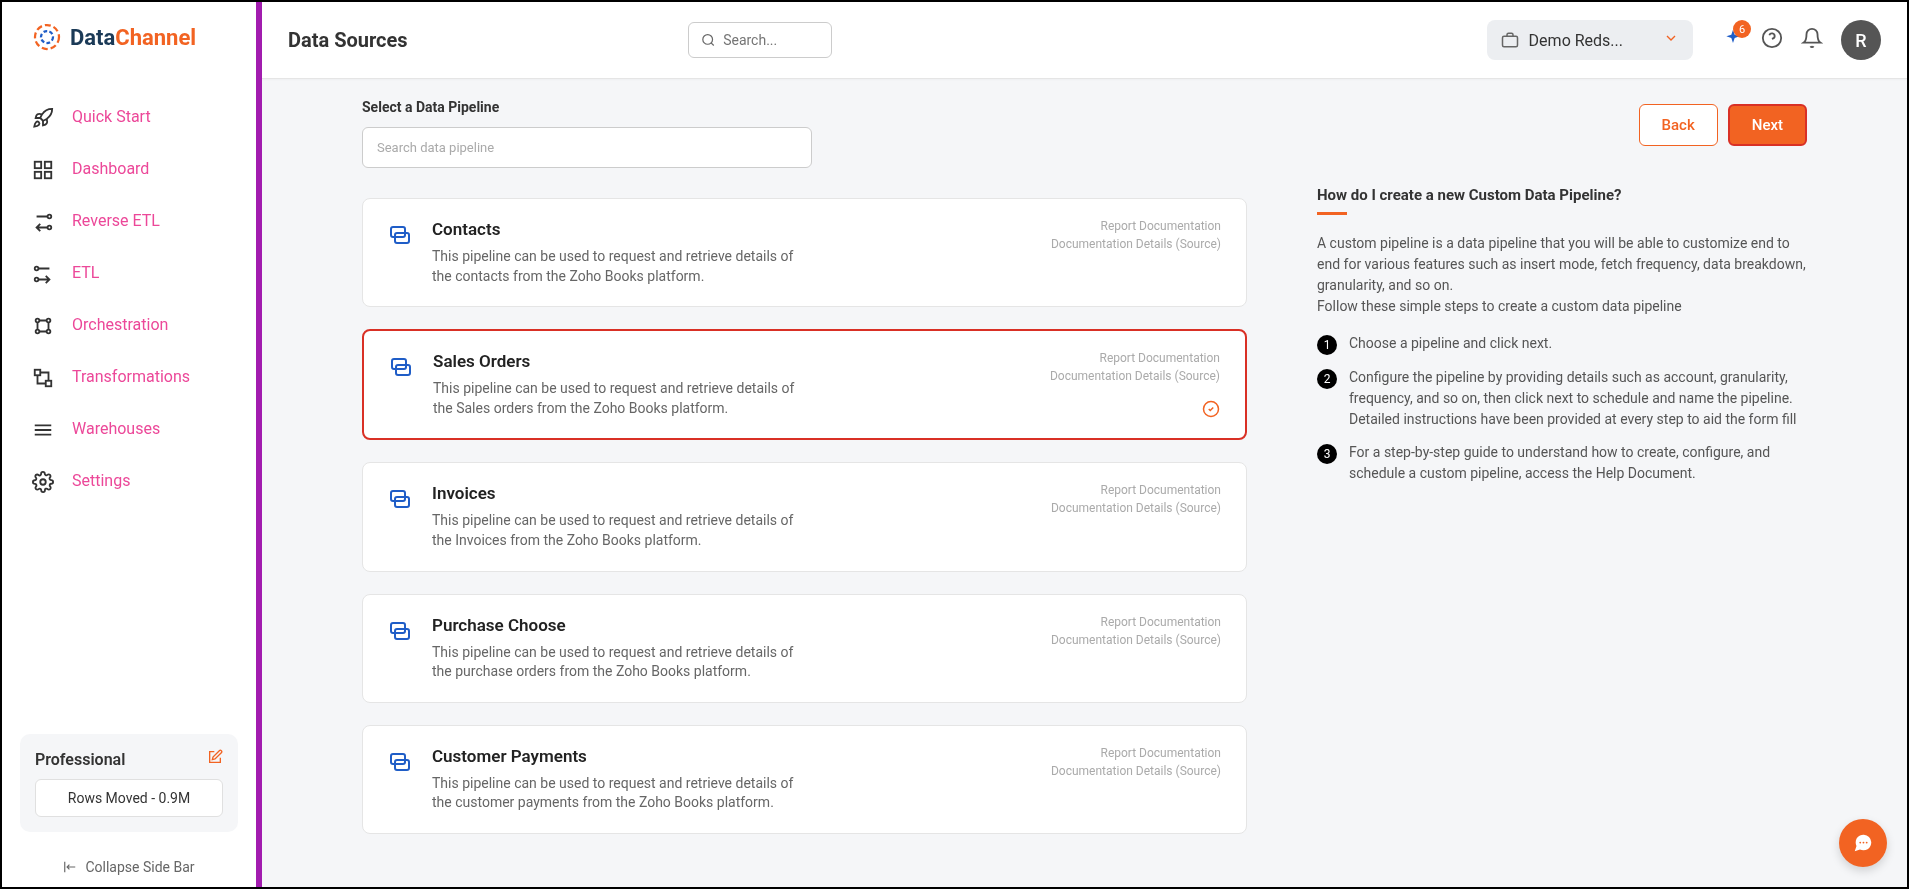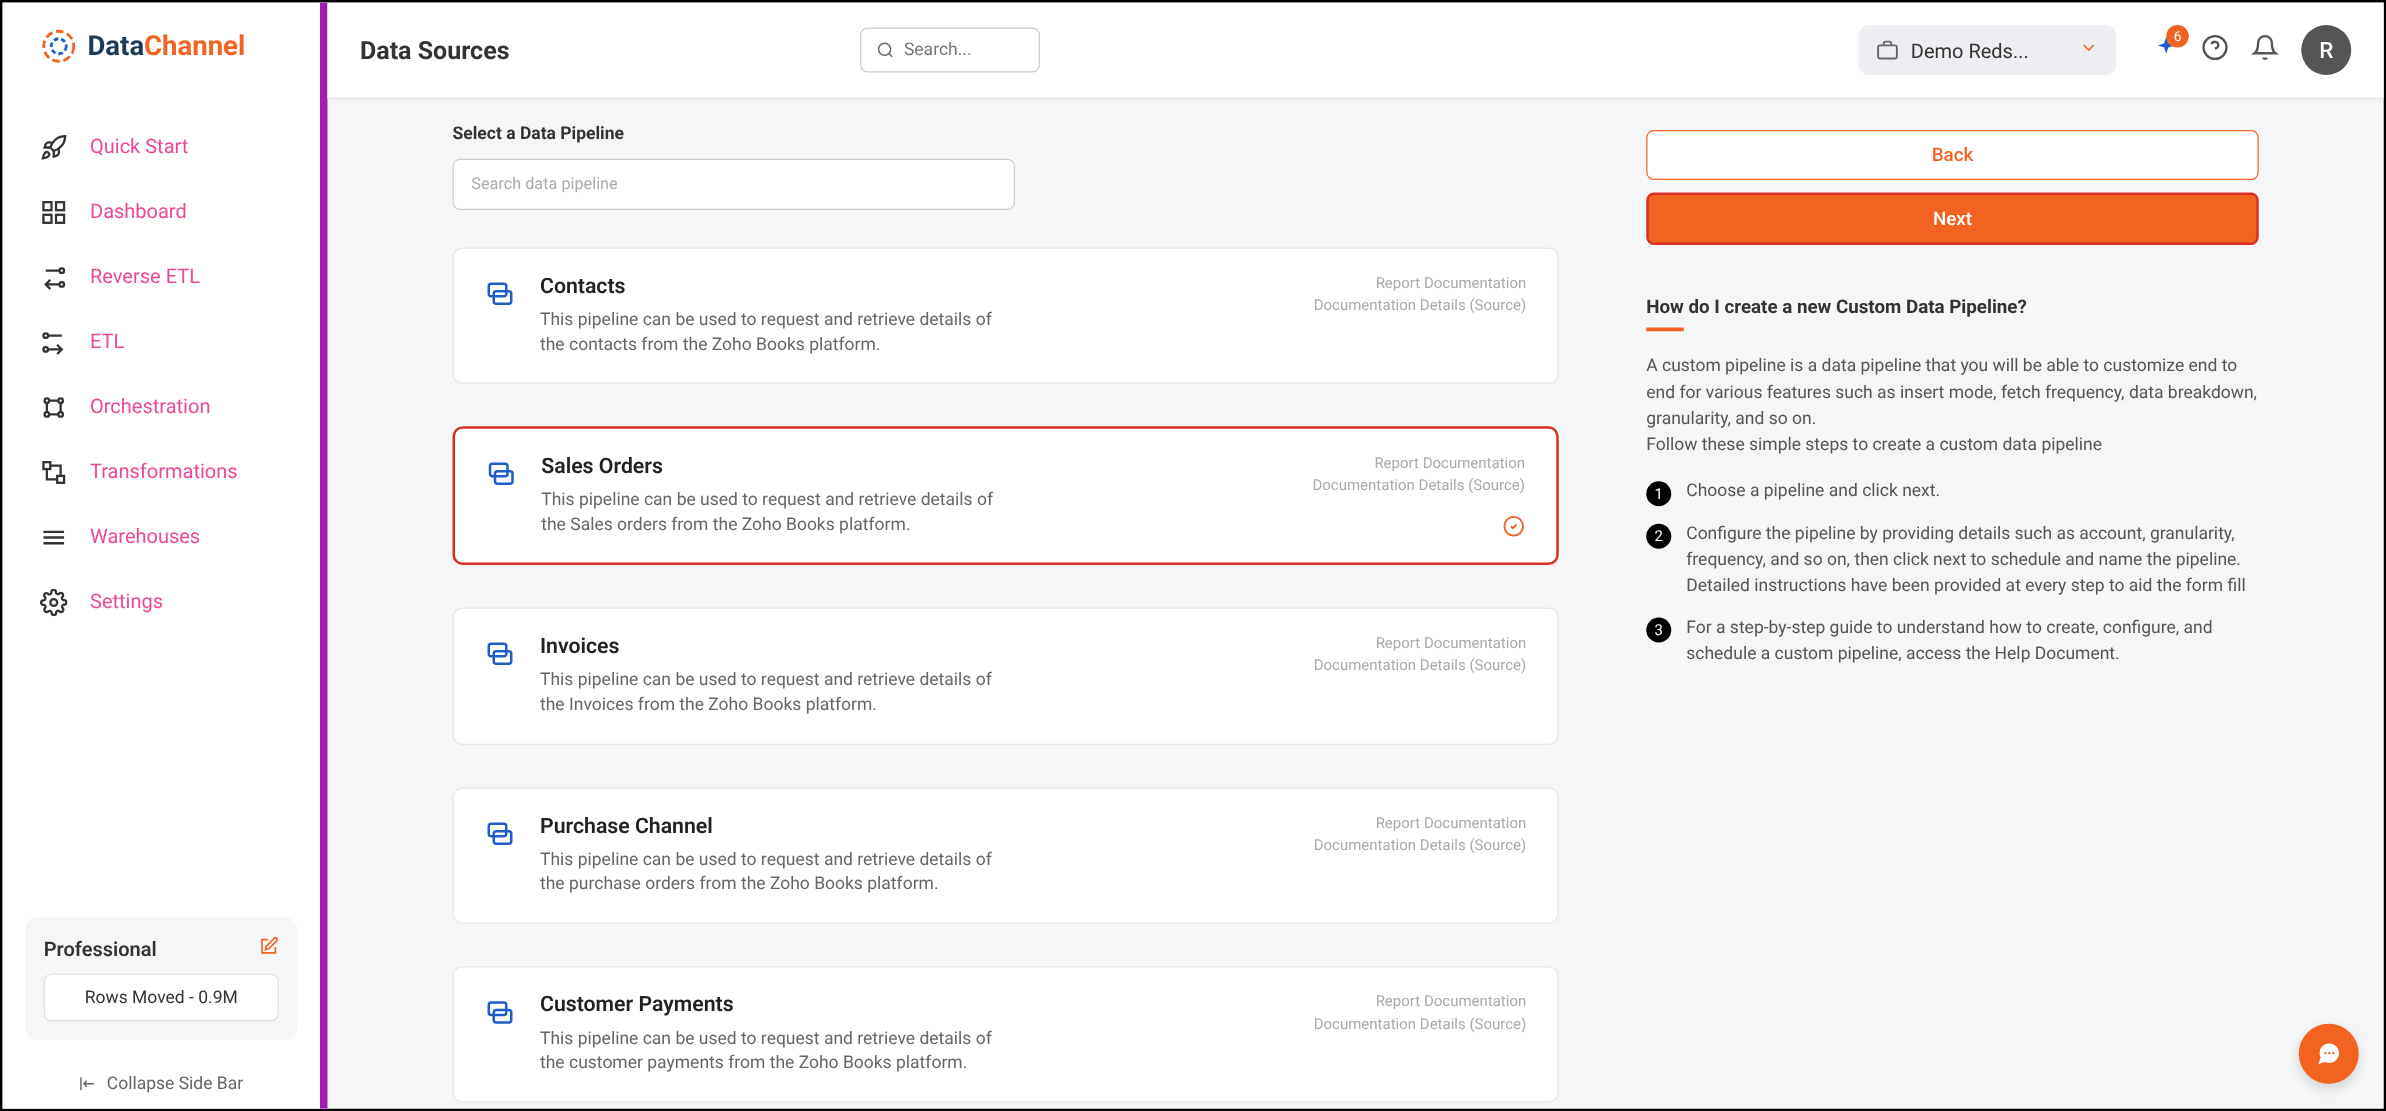--- a/index.html
+++ b/index.html
@@ -34,34 +34,34 @@
 .icon-btn { position: relative; cursor: pointer; color: #555; }
 .badge { position: absolute; top: -8px; right: -8px; background: #f26322; color: #fff; border-radius: 50%; width: 18px; height: 18px; font-size: 11px; display: flex; align-items: center; justify-content: center; }
 .avatar { width: 40px; height: 40px; border-radius: 50%; background: #555; color: #fff; display: flex; align-items: center; justify-content: center; font-size: 18px; font-weight: 500; cursor: pointer; }
 
 
 .content { flex: 1; display: flex; padding: 20px 100px 0 100px; gap: 70px; overflow: hidden; }
 .left-col { flex: 1; }
 .section-title { font-size: 14px; font-weight: 700; color: #333; margin-bottom: 12px; }
 .pipeline-search { width: 450px; border: 1px solid #ccc; border-radius: 6px; padding: 12px 14px; font-size: 13px; outline: none; background: #fff; color: #ec4899; margin-bottom: 30px; }
 .pipeline-search::placeholder { color: #aaa; }
-.pipeline-list { display: flex; flex-direction: column; gap: 34px; }
+.pipeline-list { display: flex; flex-direction: column; gap: 22px; }
 .pipeline-card { background: #fff; border: 1px solid #e5e5e5; border-radius: 8px; padding: 20px 25px; display: flex; gap: 20px; cursor: pointer; position: relative; }
 .pipeline-card.selected { border: 2px solid #d93025; }
 .card-icon { width: 24px; height: 24px; margin-top: 4px; color: #1f5dc7; flex-shrink: 0; }
 .card-body { flex: 1; }
 .card-title { font-size: 17px; font-weight: 600; color: #222; margin-bottom: 8px; }
 .card-desc { font-size: 14px; color: #666; line-height: 1.4; max-width: 370px; }
 .card-links { position: absolute; right: 25px; top: 18px; text-align: right; font-size: 12px; color: #aaa; line-height: 1.5; }
 .card-links a { color: #aaa; text-decoration: none; display: block; }
 .card-check { position: absolute; right: 25px; bottom: 20px; width: 18px; height: 18px; color: #f26322; }
 
 
 .right-col { width: 490px; }
-.actions { display: flex; justify-content: flex-end; gap: 10px; margin-bottom: 40px; margin-top: 5px; flex-direction: column; }
+.actions { display: flex; justify-content: flex-end; gap: 10px; margin-bottom: 40px; margin-top: 5px; }
 .btn { padding: 10px 22px; border-radius: 6px; font-size: 15px; font-weight: 500; cursor: pointer; }
 .btn-back { background: #fff; border: 1px solid #f26322; color: #f26322; }
 .btn-next { background: #f26322; border: 2px solid #d93025; color: #fff; }
 .help-title { font-size: 15px; font-weight: 700; color: #333; margin-bottom: 8px; }
 .help-accent { width: 30px; height: 3px; background: #f26322; margin-bottom: 18px; }
 .help-text { font-size: 14px; color: #555; line-height: 1.5; margin-bottom: 16px; }
 .steps { list-style: none; }
 .steps li { display: flex; gap: 12px; margin-bottom: 12px; font-size: 14px; color: #555; line-height: 1.5; }
 .step-num { width: 20px; height: 20px; border-radius: 50%; background: #000; color: #fff; font-size: 12px; display: flex; align-items: center; justify-content: center; flex-shrink: 0; margin-top: 2px; }
 
@@ -294,21 +294,21 @@
 
   </div>
             <div class="pipeline-card">
     <div class="card-icon">
       <svg width="24" height="24" viewBox="0 0 24 24" fill="none" stroke="currentColor" stroke-width="2">
                   <rect x="3" y="4" width="14" height="10" rx="2"></rect>
                   <rect x="7" y="10" width="14" height="10" rx="2"></rect>
                 </svg>
     </div>
     <div class="card-body">
-      <div class="card-title">Purchase Channel</div>
+      <div class="card-title">Purchase Choose</div>
       <div class="card-desc">This pipeline can be used to request and retrieve details of the purchase orders from the Zoho Books platform.</div>
     </div>
     <div class="card-links">
       <a>Report Documentation</a>
       <a>Documentation Details (Source)</a>
     </div>
 
   </div>
             <div class="pipeline-card">
     <div class="card-icon">

